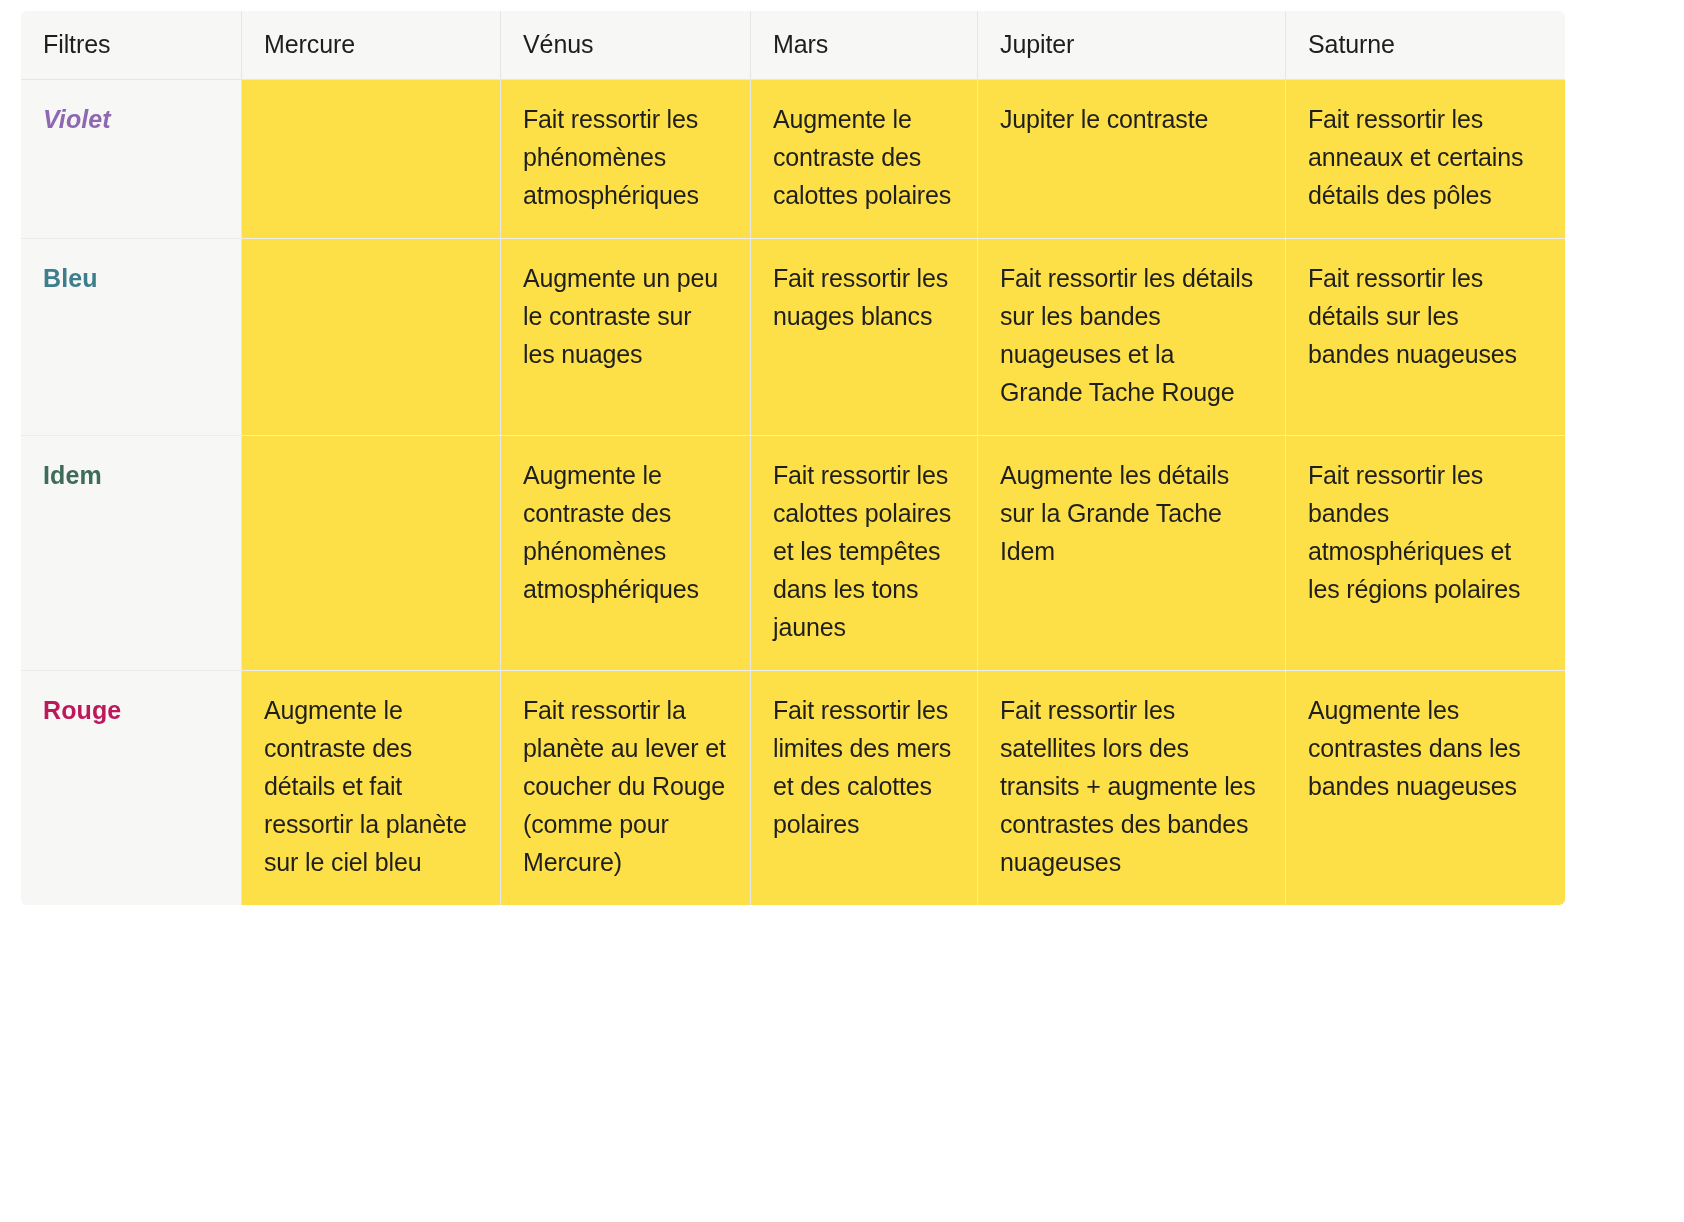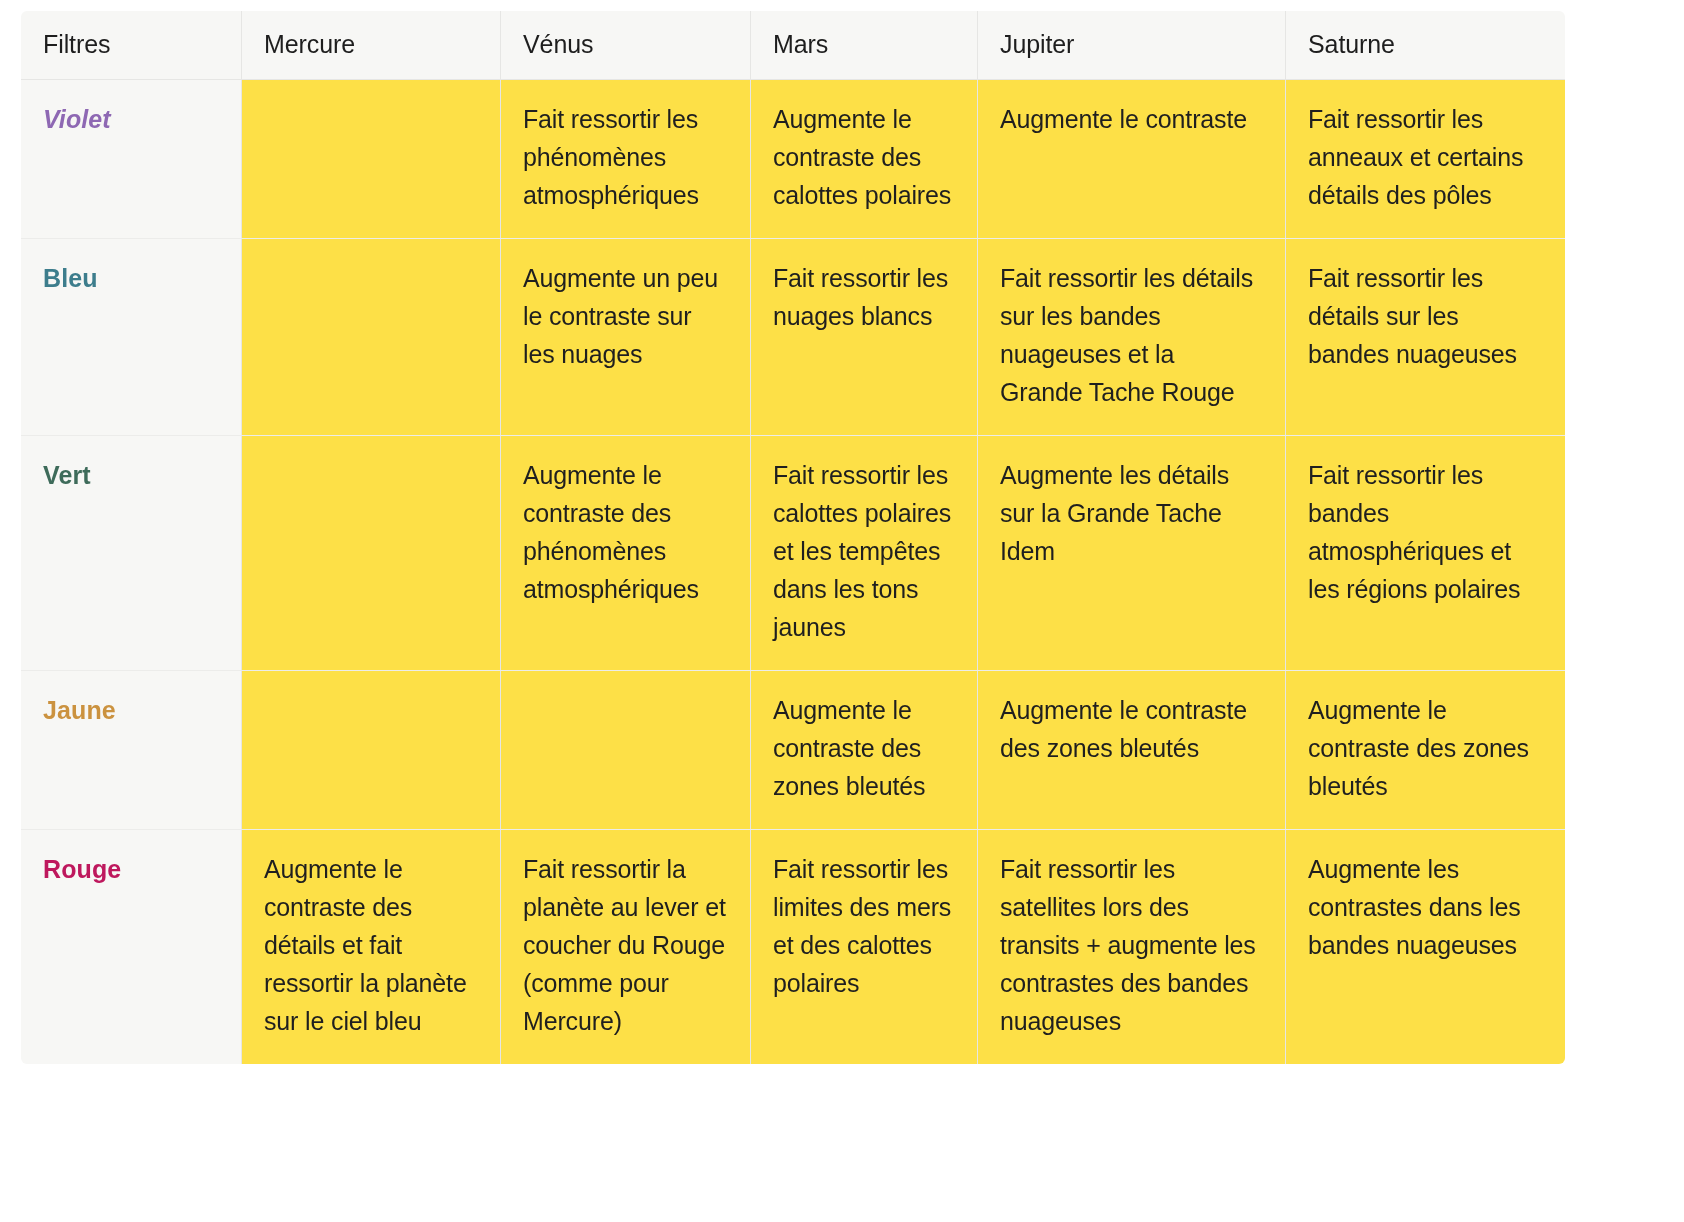--- a/index.html
+++ b/index.html
@@ -116,50 +116,42 @@
       </tr>
     </thead>
 
     <tbody>
 
       <tr class="row-violet">
         <td class="filter-cell"><span class="filter-name">Violet</span></td>
         <td></td>
         <td>Fait ressortir les phénomènes atmosphériques</td>
         <td>Augmente le contraste des calottes polaires</td>
-        <td>Augmente le contraste</td>
+        <td>Jupiter le contraste</td>
         <td>Fait ressortir les anneaux et certains détails des pôles</td>
       </tr>
 
       <tr class="row-bleu">
         <td class="filter-cell"><span class="filter-name">Bleu</span></td>
         <td></td>
         <td>Augmente un peu le contraste sur les nuages</td>
         <td>Fait ressortir les nuages blancs</td>
         <td>Fait ressortir les détails sur les bandes nuageuses et la Grande Tache Rouge</td>
         <td>Fait ressortir les détails sur les bandes nuageuses</td>
       </tr>
 
       <tr class="row-vert">
-        <td class="filter-cell"><span class="filter-name">Vert</span></td>
+        <td class="filter-cell"><span class="filter-name">Idem</span></td>
         <td></td>
         <td>Augmente le contraste des phénomènes atmosphériques</td>
         <td>Fait ressortir les calottes polaires et les tempêtes dans les tons jaunes</td>
         <td>Augmente les détails sur la Grande Tache Idem</td>
         <td>Fait ressortir les bandes atmosphériques et les régions polaires</td>
       </tr>
 
-      <tr class="row-jaune">
-        <td class="filter-cell"><span class="filter-name">Jaune</span></td>
-        <td></td>
-        <td></td>
-        <td>Augmente le contraste des zones bleutés</td>
-        <td>Augmente le contraste des zones bleutés</td>
-        <td>Augmente le contraste des zones bleutés</td>
-      </tr>
 
 
       <tr class="row-rouge">
         <td class="filter-cell"><span class="filter-name">Rouge</span></td>
         <td>Augmente le contraste des détails et fait ressortir la planète sur le ciel bleu</td>
         <td>Fait ressortir la planète au lever et coucher du Rouge (comme pour Mercure)</td>
         <td>Fait ressortir les limites des mers et des calottes polaires</td>
         <td>Fait ressortir les satellites lors des transits + augmente les contrastes des bandes nuageuses</td>
         <td>Augmente les contrastes dans les bandes nuageuses</td>
       </tr>

